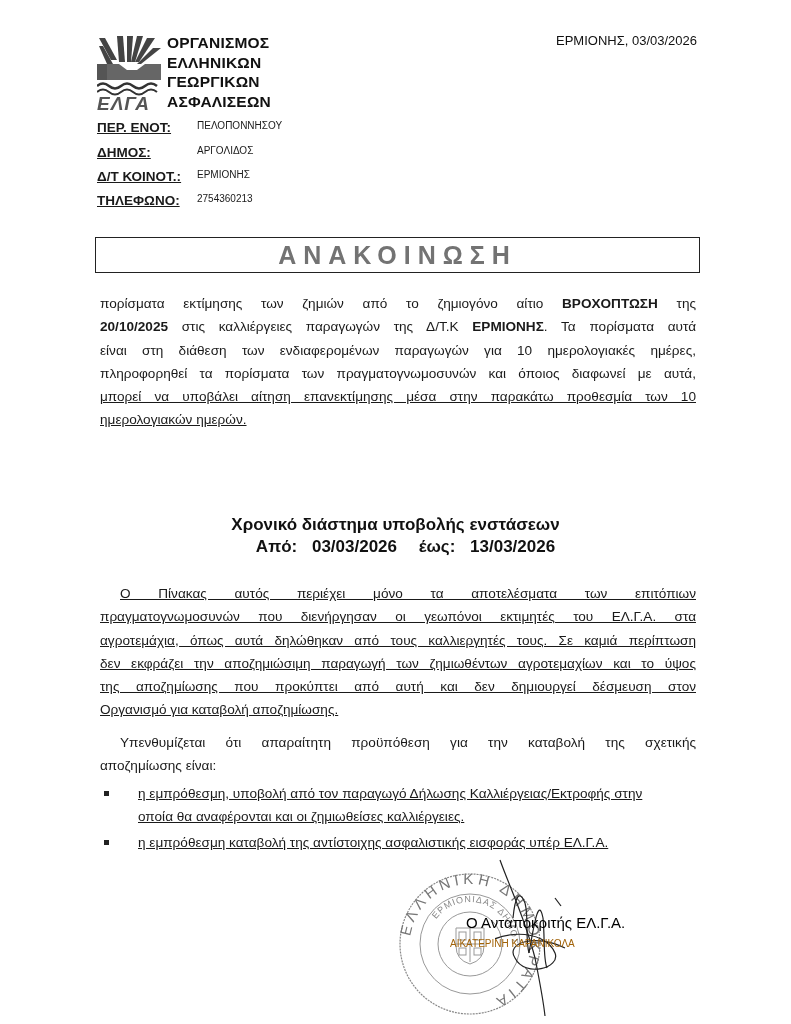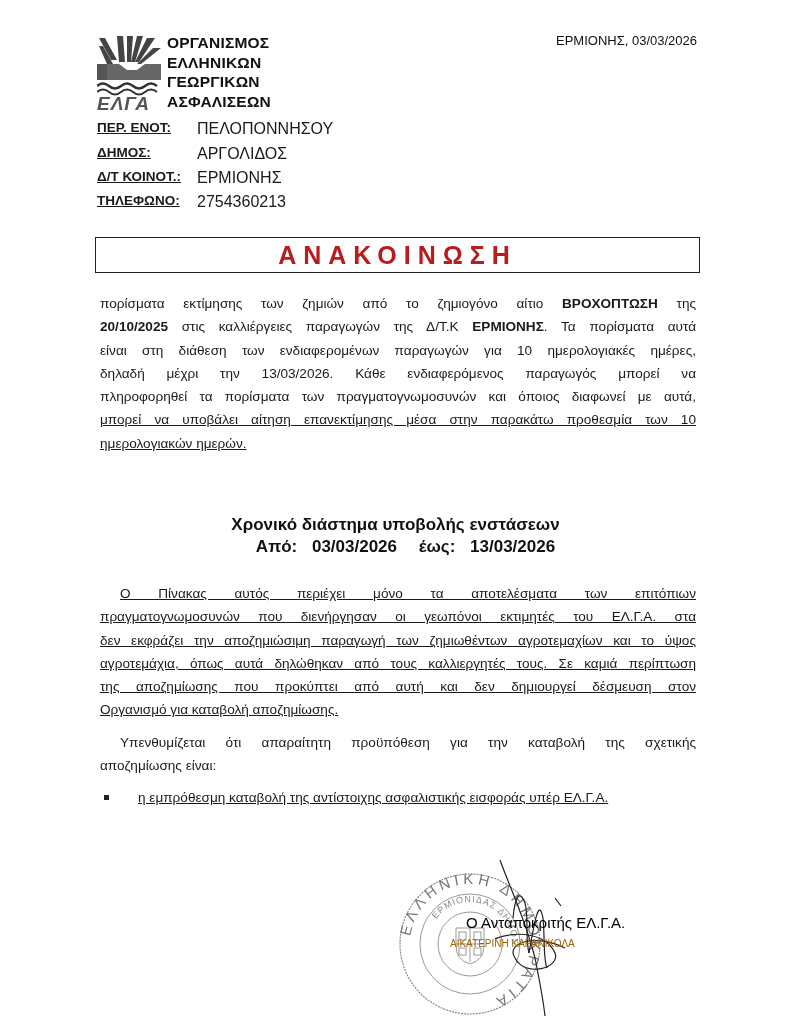--- a/index.html
+++ b/index.html
@@ -9,24 +9,24 @@
   
   .logo { left: 97px; top: 34px; width: 68px; height: 78px; text-align: right; }
   .org-name { left: 167px; top: 33px; font-weight: bold; font-size: 15.5px; line-height: 19.5px; letter-spacing: 0.2px; color: #111; }
   .org-name div { white-space: nowrap; }
 
   .place-date { left: 556px; top: 33px; font-size: 13px; color: #111; white-space: nowrap; }
 
   .info { left: 97px; top: 120px; font-size: 13px; }
   .info-row { position: absolute; left: 0; white-space: nowrap; }
   .info-label { position: absolute; left: 0; font-weight: bold; font-size: 13.5px; text-decoration: underline; }
-  .info-value { position: absolute; left: 100px; font-size: 16px; }
+  .info-value { position: absolute; left: 100px; font-size: 10px; }
 
   .title-box { left: 95px; top: 237px; width: 605px; height: 36px; border: 1.5px solid #222; box-sizing: border-box; display: flex; align-items: center; justify-content: center; }
-  .title-text { font-weight: bold; font-size: 25px; letter-spacing: 7px; color: #b91c1c; }
+  .title-text { font-weight: bold; font-size: 25px; letter-spacing: 7px; color: #737373; }
 
   .para { left: 100px; width: 596px; font-size: 13.6px; line-height: 23.3px; text-align: justify; color: #1a1a1a; }
   .para .line { display: block; white-space: nowrap; text-align-last: justify; }
   .para .line.last { text-align-last: left; }
   .u { text-decoration: underline; }
   b { font-weight: bold; }
 
   .period { left: 0; width: 791px; top: 514px; text-align: center; font-weight: bold; font-size: 17px; line-height: 22px; color: #111; }
   .period .row2 { padding-left: 20px; }
   .period .row2 span { margin: 0 5px; }
@@ -95,51 +95,55 @@
 </div>
 
 <div class="abs title-box">
   <span class="title-text">ΑΝΑΚΟΙΝΩΣΗ</span>
 </div>
 
 <div class="abs para" style="top:292px">
   <span class="line"><span>πορίσματα εκτίμησης των ζημιών από το ζημιογόνο αίτιο </span><b>ΒΡΟΧΟΠΤΩΣΗ</b><span> της</span></span>
   <span class="line"><b>20/10/2025</b><span> στις καλλιέργειες παραγωγών της Δ/Τ.Κ </span><b>ΕΡΜΙΟΝΗΣ</b><span>. Τα πορίσματα αυτά</span></span>
   <span class="line">είναι στη διάθεση των ενδιαφερομένων παραγωγών για 10 ημερολογιακές ημέρες,</span>
-  <span class="line">δηλαδή μέχρι την 13/03/2026. Κάθε ενδιαφερόμενος παραγωγός μπορεί να</span>
   <span class="line">πληροφορηθεί τα πορίσματα των πραγματογνωμοσυνών και όποιος διαφωνεί με αυτά,</span>
   <span class="line u">μπορεί να υποβάλει αίτηση επανεκτίμησης μέσα στην παρακάτω προθεσμία των 10</span>
   <span class="line last u">ημερολογιακών ημερών.</span>
 </div>
 
 <div class="abs period">
   <div>Χρονικό διάστημα υποβολής ενστάσεων</div>
   <div class="row2">
     <span>Από:</span>
     <span>03/03/2026</span>
     <span style="margin-left:12px">έως:</span>
     <span>13/03/2026</span>
   </div>
 </div>
 
 <div class="abs para" style="top:582px">
   <span class="line u" style="padding-left:20px">Ο Πίνακας αυτός περιέχει μόνο τα αποτελέσματα των επιτόπιων</span>
   <span class="line u">πραγματογνωμοσυνών που διενήργησαν οι γεωπόνοι εκτιμητές του ΕΛ.Γ.Α. στα</span>
+  <span class="line u">αγροτεμάχια, όπως αυτά δηλώθηκαν από τους καλλιεργητές τους. Σε καμιά περίπτωση</span>
   <span class="line u">δεν εκφράζει την αποζημιώσιμη παραγωγή των ζημιωθέντων αγροτεμαχίων και το ύψος</span>
-  <span class="line u">αγροτεμάχια, όπως αυτά δηλώθηκαν από τους καλλιεργητές τους. Σε καμιά περίπτωση</span>
   <span class="line u">της αποζημίωσης που προκύπτει από αυτή και δεν δημιουργεί δέσμευση στον</span>
   <span class="line last u">Οργανισμό για καταβολή αποζημίωσης.</span>
 </div>
 
 <div class="abs para" style="top:731px">
   <span class="line" style="padding-left:20px">Υπενθυμίζεται ότι απαραίτητη προϋπόθεση για την καταβολή της σχετικής</span>
   <span class="line last">αποζημίωσης είναι:</span>
 </div>
 
 <div class="abs bullets">
+  <div class="bullet">
+    <span class="bullet-mark"></span>
+    <div class="u">η εμπρόθεσμη, υποβολή από τον παραγωγό Δήλωσης Καλλιέργειας/Εκτροφής στην</div>
+    <div class="u">οποία θα αναφέρονται και οι ζημιωθείσες καλλιέργειες.</div>
+  </div>
   <div class="bullet" style="margin-top:4px">
     <span class="bullet-mark"></span>
     <div class="u">η εμπρόθεσμη καταβολή της αντίστοιχης ασφαλιστικής εισφοράς υπέρ ΕΛ.Γ.Α.</div>
   </div>
 </div>
 
 <div class="abs stamp">
   <svg width="148" height="148" viewBox="0 0 148 148">
     <defs>
       <path id="outerArc" d="M74,74 m-60,0 a60,60 0 1,1 120,0 a60,60 0 1,1 -120,0"></path>

